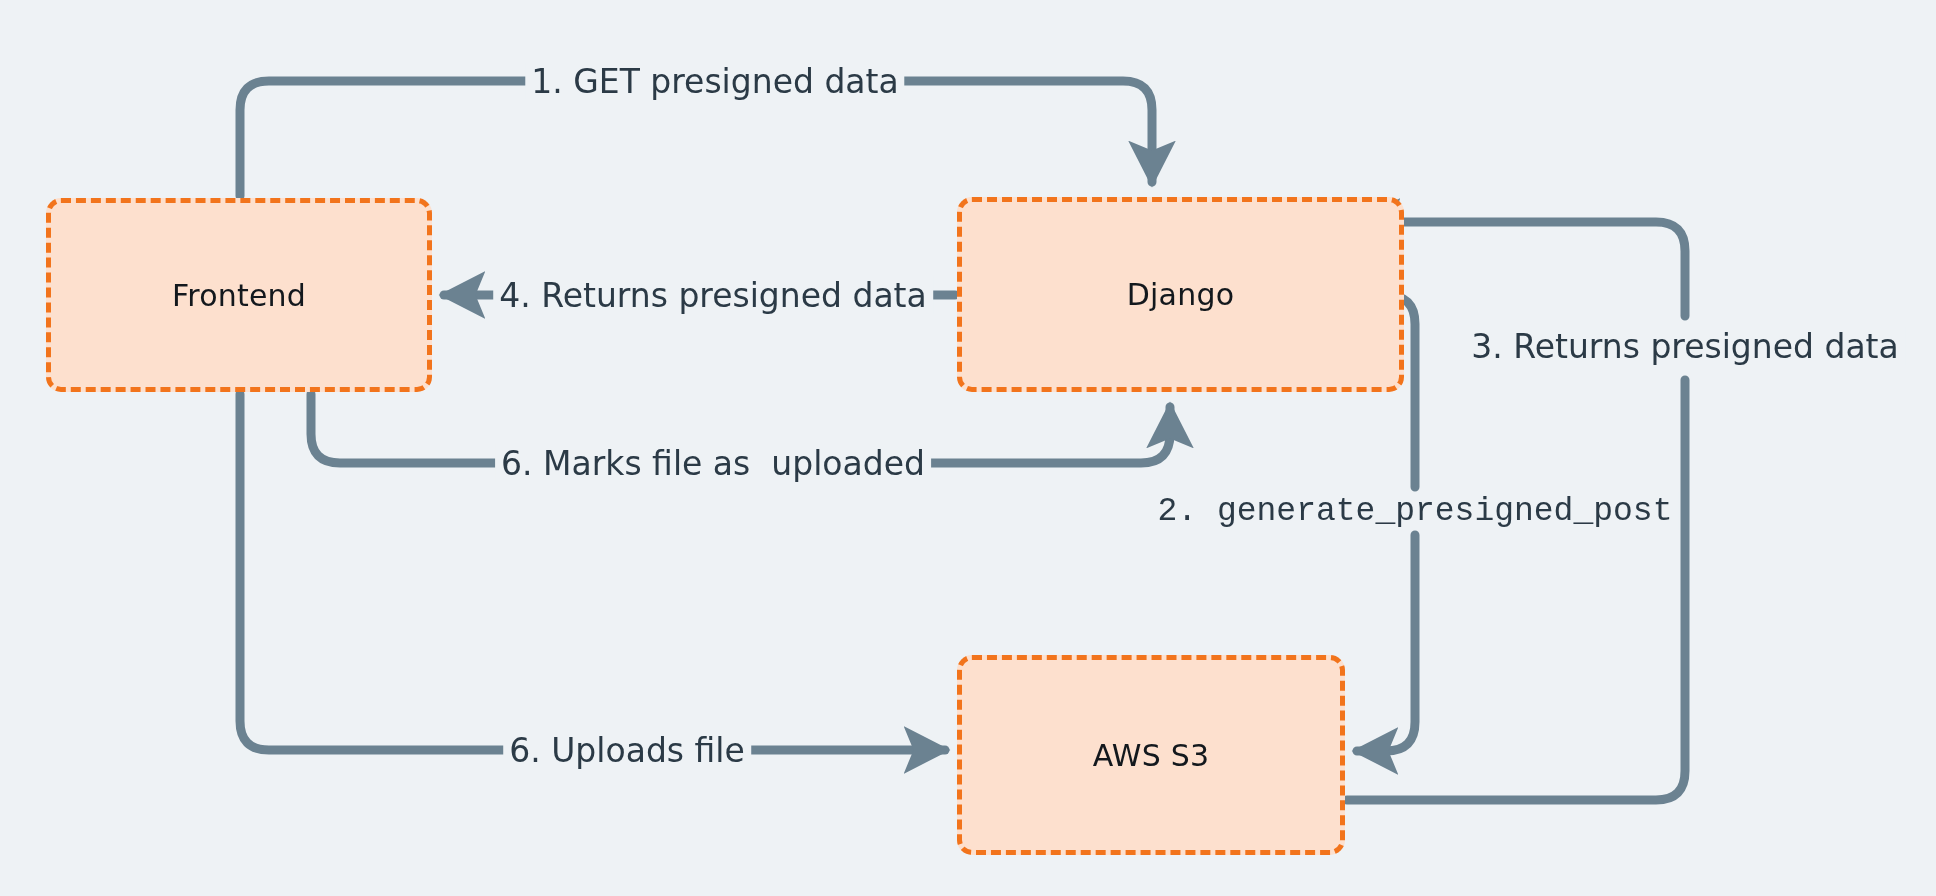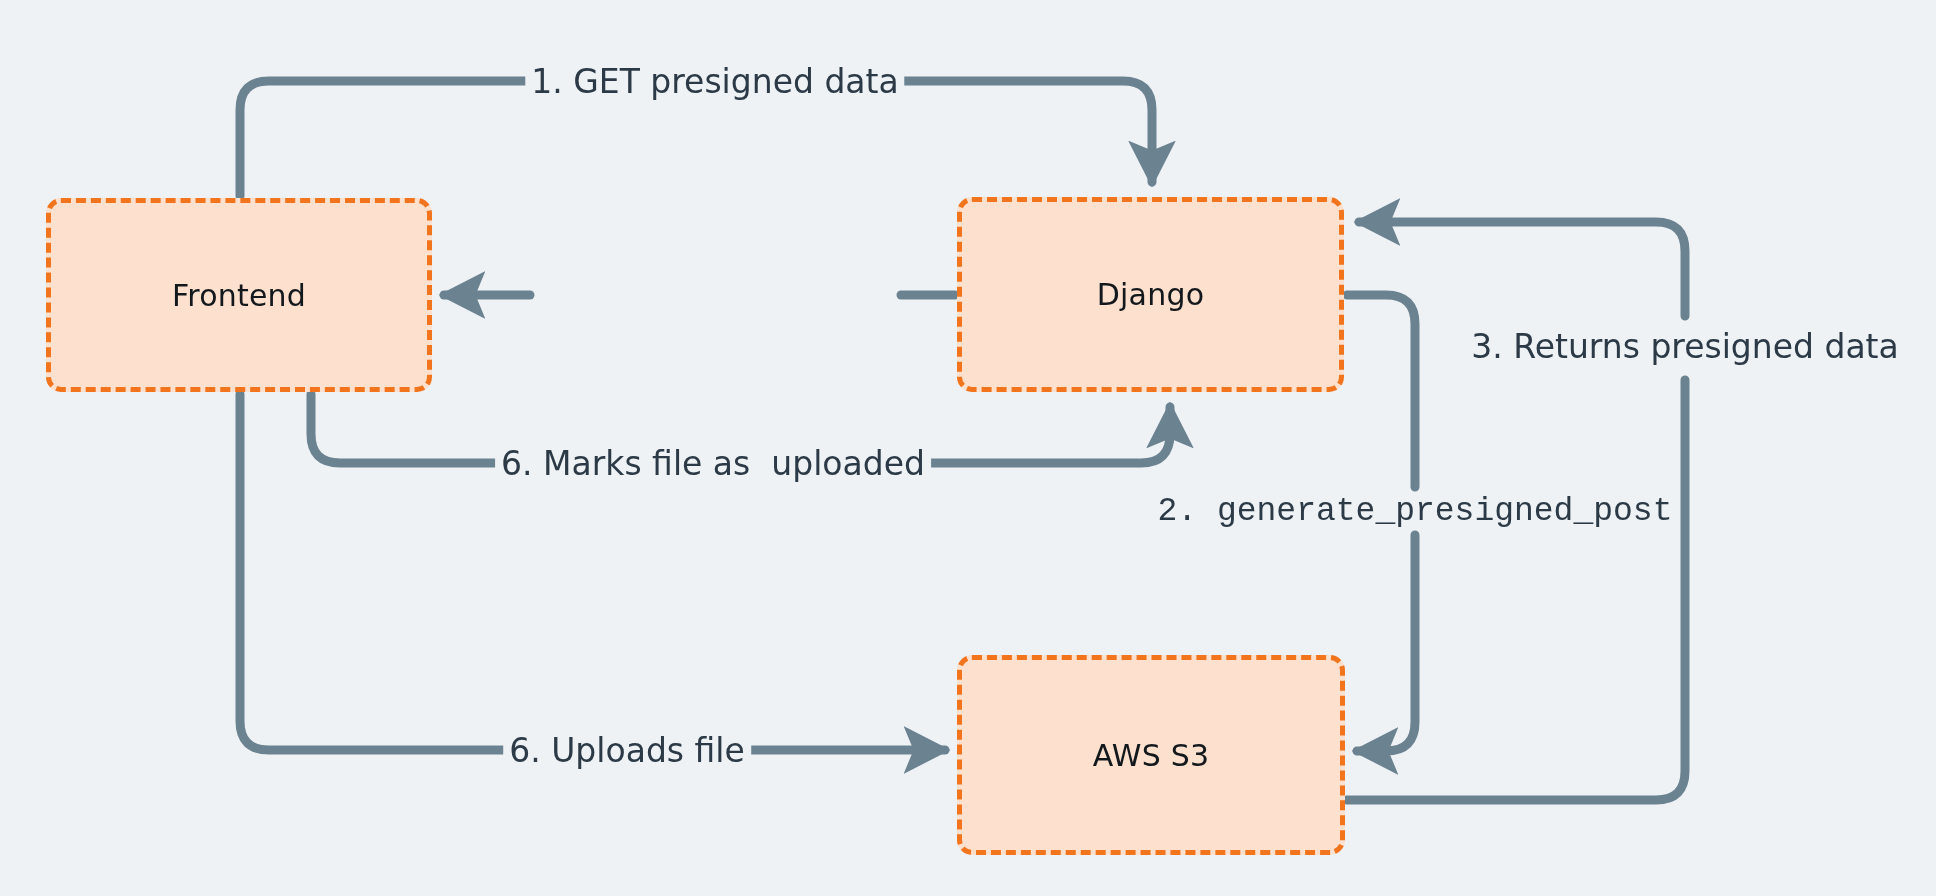--- a/index.html
+++ b/index.html
@@ -88,32 +88,33 @@
 
       <path d="M1347,800 L1656,800 Q1685,800 1685,771 L1685,380"></path>
       <path marker-end="url(#arrowhead)" d="M1685,316 L1685,251 Q1685,222 1656,222 L1359,222"></path>
     </g>
   </svg>
 
   <div class="node-box" style="left:46px; top:198px; width:386px; height:194px;">
     <span class="node-label">Frontend</span>
   </div>
 
-  <div class="node-box" style="left:957px; top:197px; width:387px; height:195px;">
+  <div class="node-box" style="left:957px; top:197px; width:447px; height:195px;">
     <span class="node-label">Django</span>
   </div>
 
   <div class="node-box" style="left:957px; top:655px; width:388px; height:200px;">
     <span class="node-label">AWS S3</span>
   </div>
 
   <div class="edge-label" style="left:715px; top:81px;">1. GET presigned data</div>
 
   <div class="edge-label" style="left:1415px; top:511px;font-family:Liberation Mono, monospace;">2. generate_presigned_post</div>
 
   <div class="edge-label" style="left:1685px; top:346px;">3. Returns presigned data</div>
 
+  <div class="edge-label" style="left:713px; top:295px;">4. Returns presigned data</div>
 
   <div class="edge-label" style="left:627px; top:750px;">6. Uploads file</div>
 
   <div class="edge-label" style="left:713px; top:463px;">6. Marks file as  uploaded</div>
 
 </div>
 
 </body></html>

